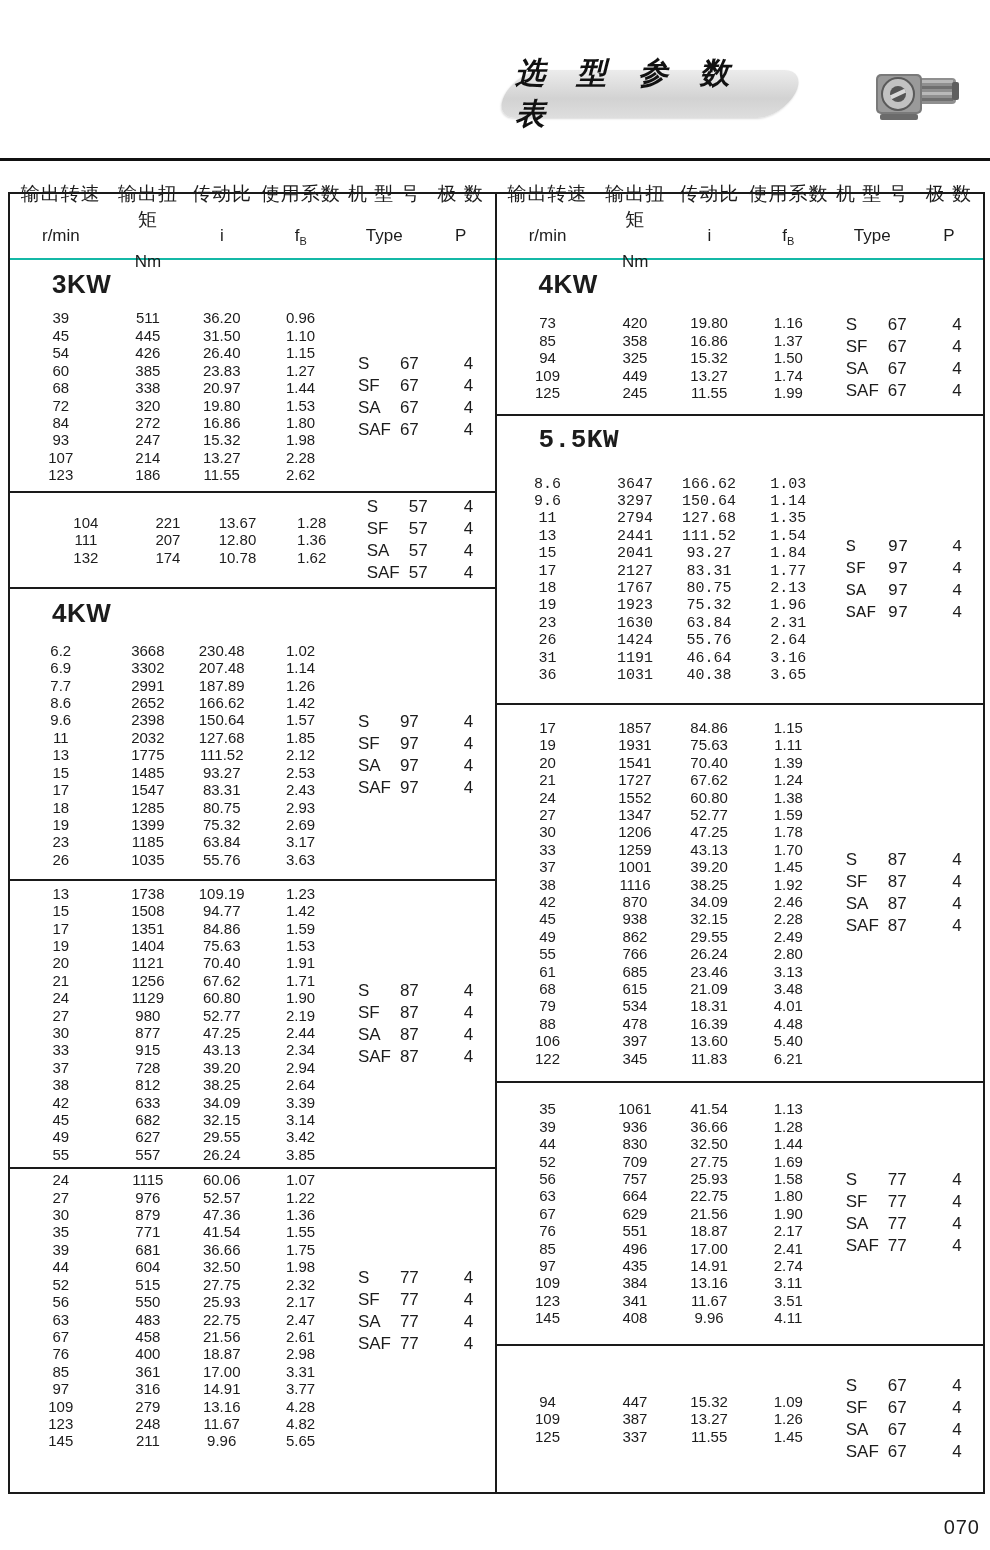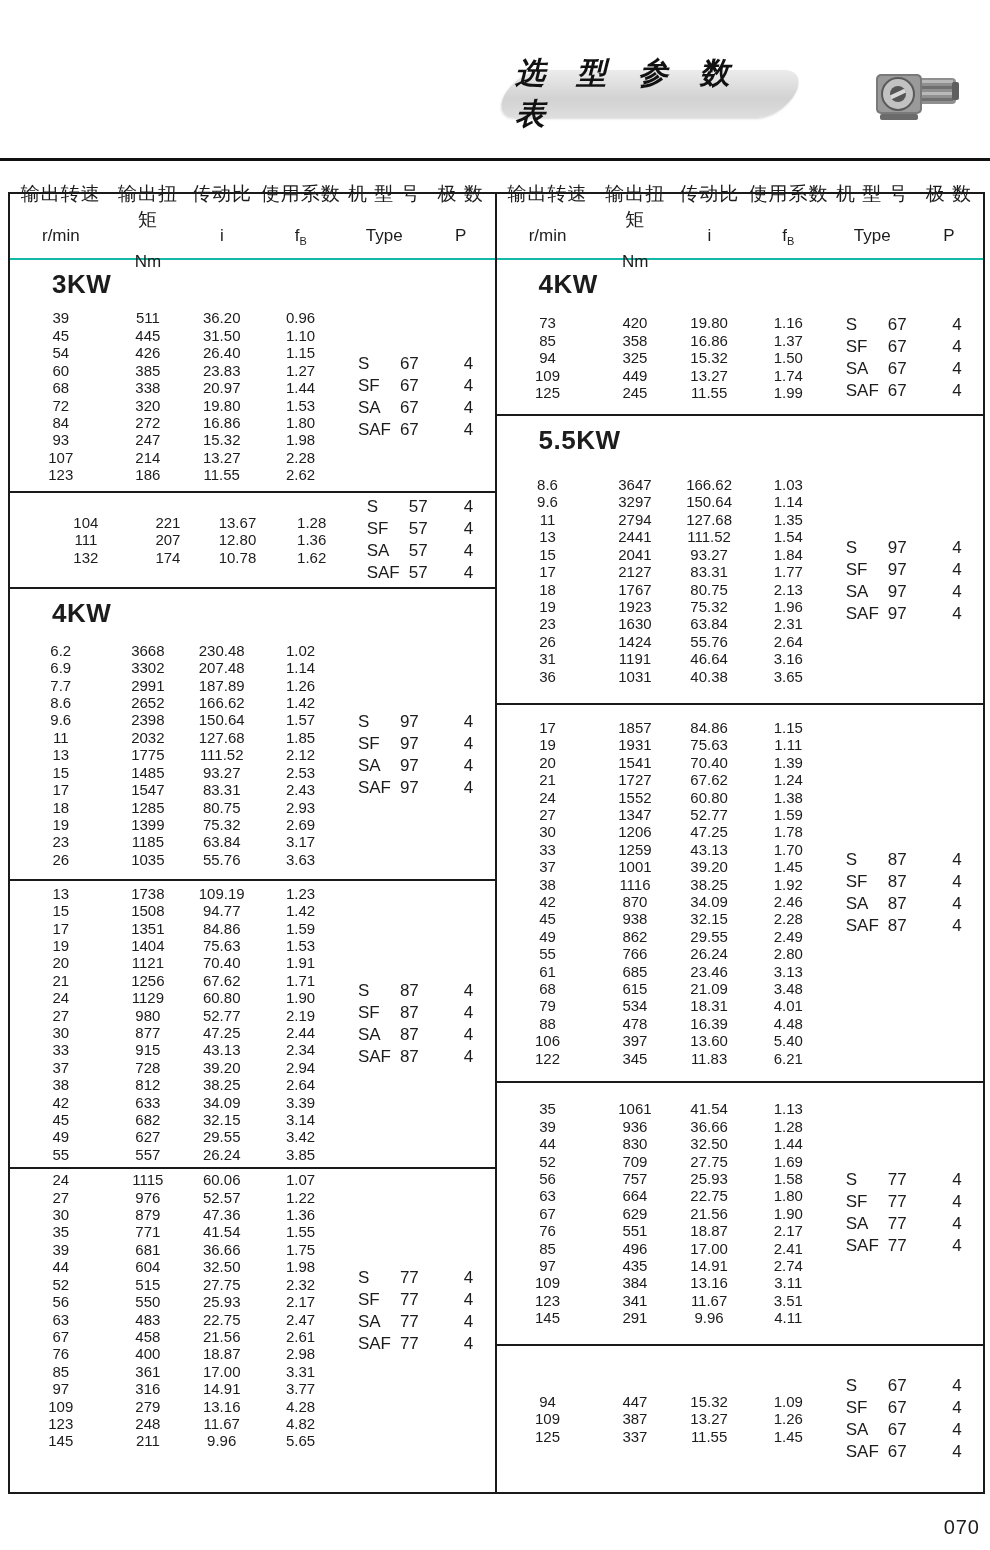--- a/index.html
+++ b/index.html
@@ -712,21 +712,21 @@
             </div>
             <div class="type-entry">
               <span class="type-series">SAF</span>
               <span class="type-size">67</span>
               <span class="type-p">4</span>
             </div>
           </div>
     </div>
   </div>
 
-  <div class="segment" style="height: 290px;">
+  <div class="segment" style="height: 290px; font-family: Liberation Mono, monospace;">
     <div class="section-label">5.5KW</div>
     <div class="seg-body">
       <div class="rows">
             <div class="row">
               <span>8.6</span>
               <span>3647</span>
               <span>166.62</span>
               <span>1.03</span>
             </div>
             <div class="row">
@@ -1042,21 +1042,21 @@
               <span>3.11</span>
             </div>
             <div class="row">
               <span>123</span>
               <span>341</span>
               <span>11.67</span>
               <span>3.51</span>
             </div>
             <div class="row">
               <span>145</span>
-              <span>291</span>
+              <span>408</span>
               <span>9.96</span>
               <span>4.11</span>
             </div>
           </div>
       <div class="types">
             <div class="type-entry">
               <span class="type-series">S</span>
               <span class="type-size">77</span>
               <span class="type-p">4</span>
             </div>

